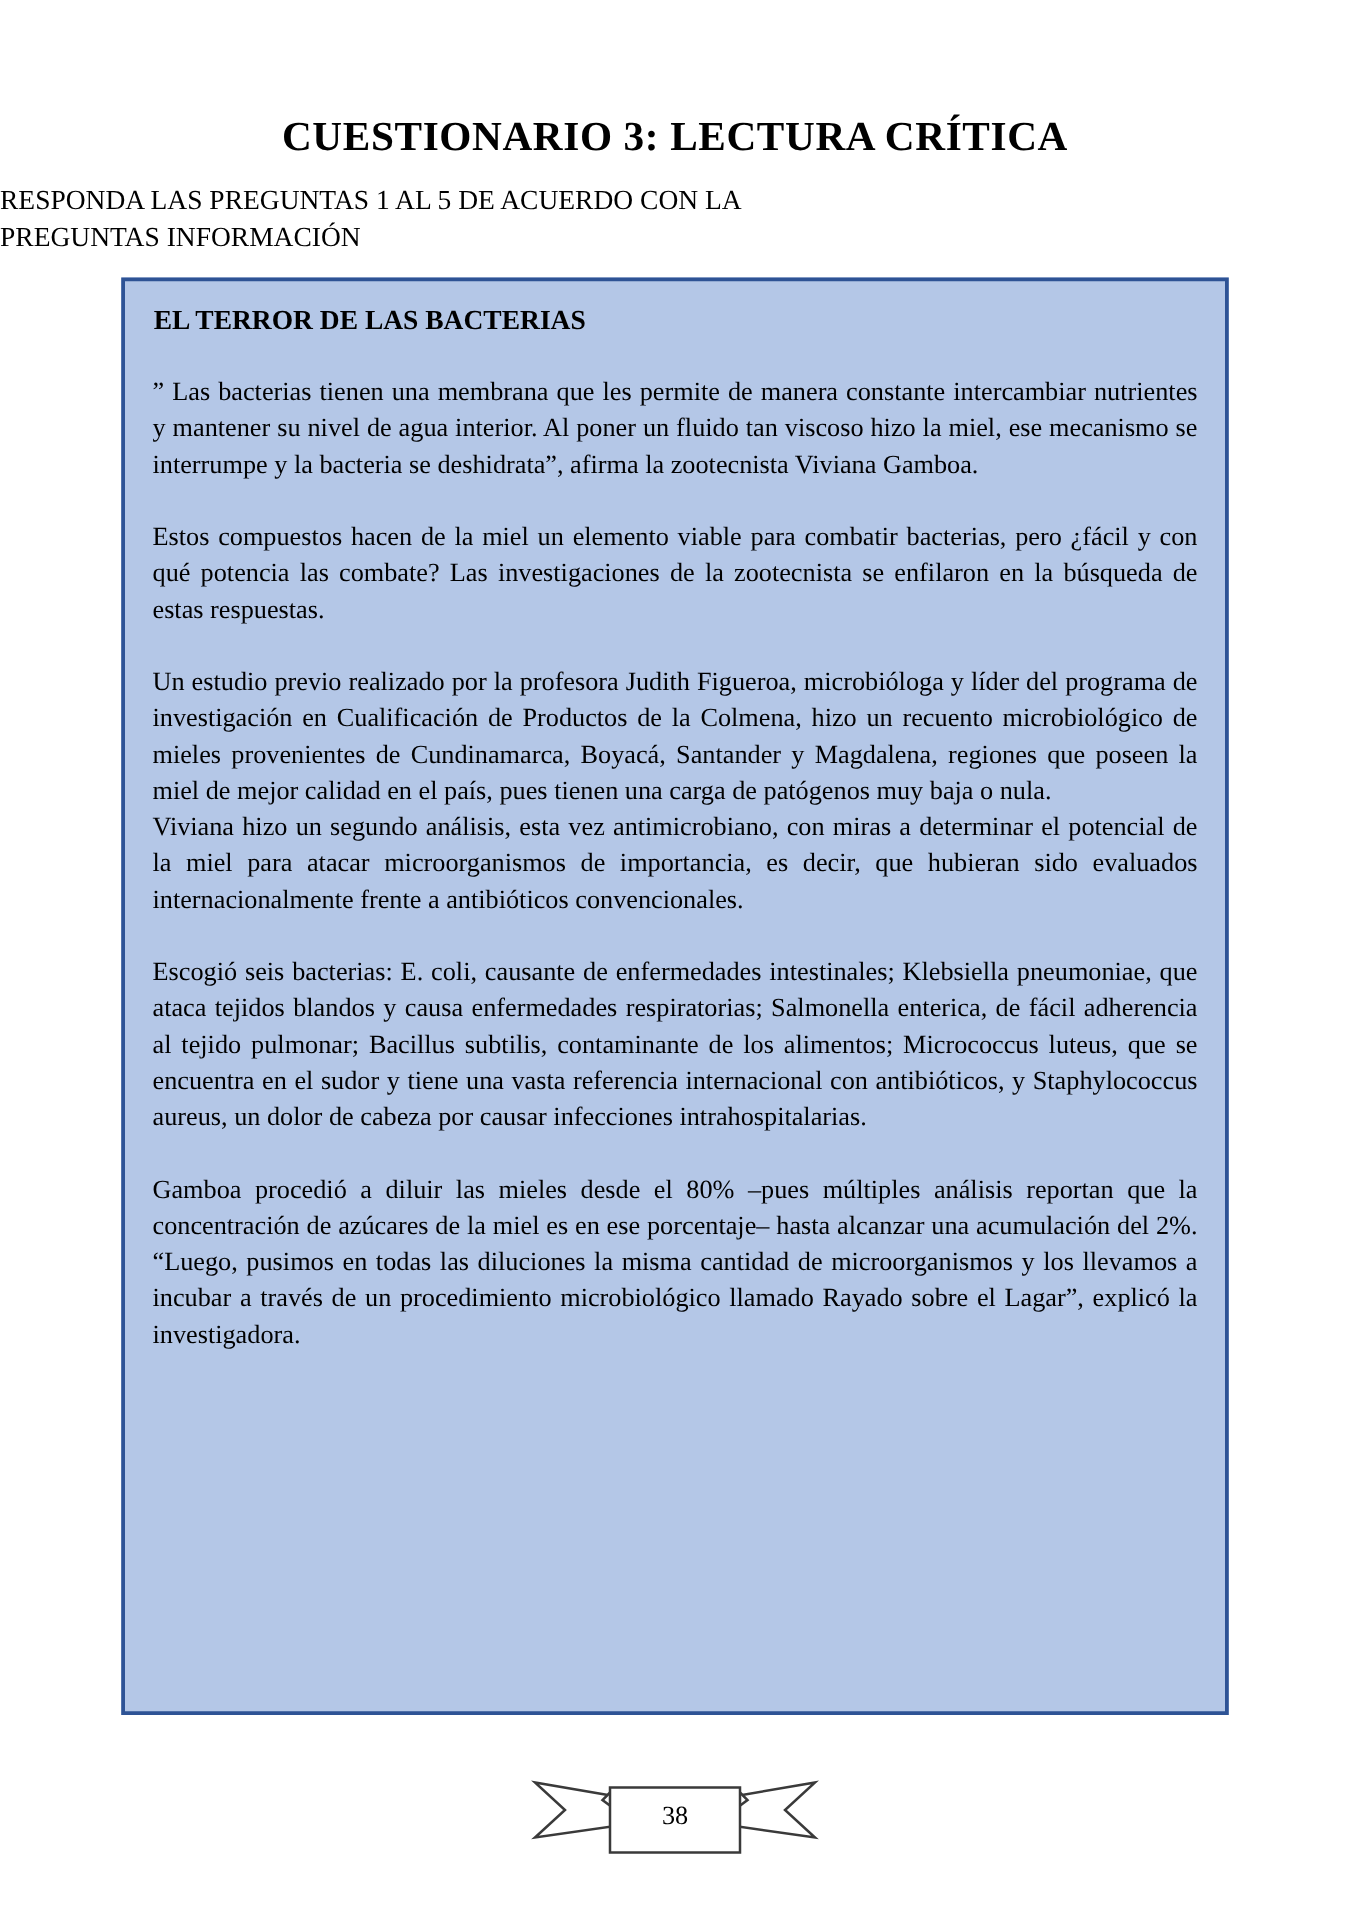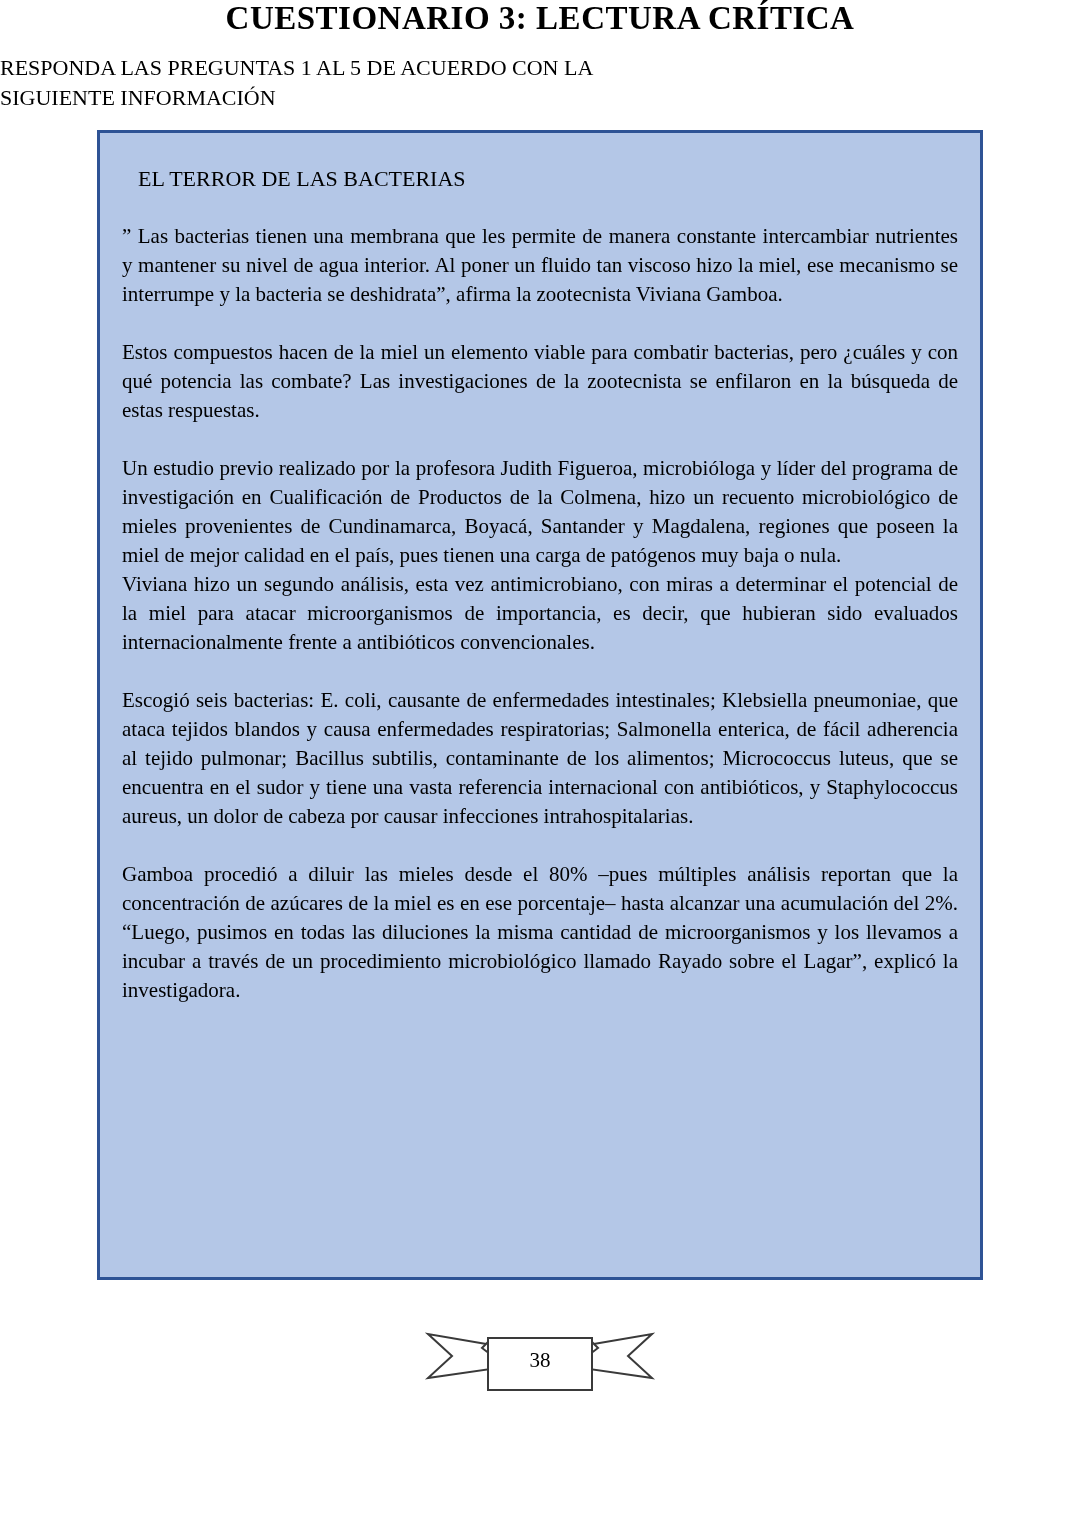--- a/index.html
+++ b/index.html
@@ -12,20 +12,21 @@
     height: 1525px;
     font-family: "Liberation Serif", serif;
     color: var(--text, #000000);
     position: relative;
     overflow: hidden;
   }
   .page {
     width: 1080px;
     min-height: 1525px;
     box-sizing: border-box;
+    padding-top: 92px;
   }
   .doc-title {
     text-align: center;
     font-weight: bold;
     font-size: 33px;
     letter-spacing: 0.5px;
     margin: 0;
   }
   .doc-subtitle {
     font-size: 22px;
@@ -36,24 +37,24 @@
     width: 886px;
     height: 1150px;
     box-sizing: border-box;
     margin: 16px auto 0 auto;
     background: var(--box-bg, #b4c7e7);
     border: 3px solid var(--box-border, #2e5395);
     padding: 15px 22px;
     overflow: hidden;
   }
   .article-heading {
-    font-weight: normal;
+    font-weight: bold;
     font-size: 22px;
     line-height: 29px;
-    margin: 16px;
+    margin: 1px;
   }
   .text-block {
     margin-top: 29px;
   }
   .para {
     font-size: 21px;
     line-height: 29px;
     text-align: justify;
     margin: 0;
   }
@@ -75,33 +76,33 @@
 </style>
 </head>
 <body>
 
 <div class="page">
 
   <h1 class="doc-title">CUESTIONARIO 3: LECTURA CRÍTICA</h1>
 
   <div class="doc-subtitle">
     <div>RESPONDA LAS PREGUNTAS 1 AL 5 DE ACUERDO CON LA</div>
-    <div>SIGUIENTE INFORMACIÓN</div>
+    <div>PREGUNTAS INFORMACIÓN</div>
   </div>
 
   <div class="content-box">
 
     <div class="article-heading">EL TERROR DE LAS BACTERIAS</div>
 
     <div class="text-block">
       <p class="para">” Las bacterias tienen una membrana que les permite de manera constante intercambiar nutrientes y mantener su nivel de agua interior. Al poner un fluido tan viscoso hizo la miel, ese mecanismo se interrumpe y la bacteria se deshidrata”, afirma la zootecnista Viviana Gamboa.</p>
     </div>
 
     <div class="text-block">
-      <p class="para">Estos compuestos hacen de la miel un elemento viable para combatir bacterias, pero ¿cuáles y con qué potencia las combate? Las investigaciones de la zootecnista se enfilaron en la búsqueda de estas respuestas.</p>
+      <p class="para">Estos compuestos hacen de la miel un elemento viable para combatir bacterias, pero ¿fácil y con qué potencia las combate? Las investigaciones de la zootecnista se enfilaron en la búsqueda de estas respuestas.</p>
     </div>
 
     <div class="text-block">
       <p class="para">Un estudio previo realizado por la profesora Judith Figueroa, microbióloga y líder del programa de investigación en Cualificación de Productos de la Colmena, hizo un recuento microbiológico de mieles provenientes de Cundinamarca, Boyacá, Santander y Magdalena, regiones que poseen la miel de mejor calidad en el país, pues tienen una carga de patógenos muy baja o nula.</p>
       <p class="para">Viviana hizo un segundo análisis, esta vez antimicrobiano, con miras a determinar el potencial de la miel para atacar microorganismos de importancia, es decir, que hubieran sido evaluados internacionalmente frente a antibióticos convencionales.</p>
     </div>
 
     <div class="text-block">
       <p class="para">Escogió seis bacterias: E. coli, causante de enfermedades intestinales; Klebsiella pneumoniae, que ataca tejidos blandos y causa enfermedades respiratorias; Salmonella enterica, de fácil adherencia al tejido pulmonar; Bacillus subtilis, contaminante de los alimentos; Micrococcus luteus, que se encuentra en el sudor y tiene una vasta referencia internacional con antibióticos, y Staphylococcus aureus, un dolor de cabeza por causar infecciones intrahospitalarias.</p>
     </div>

